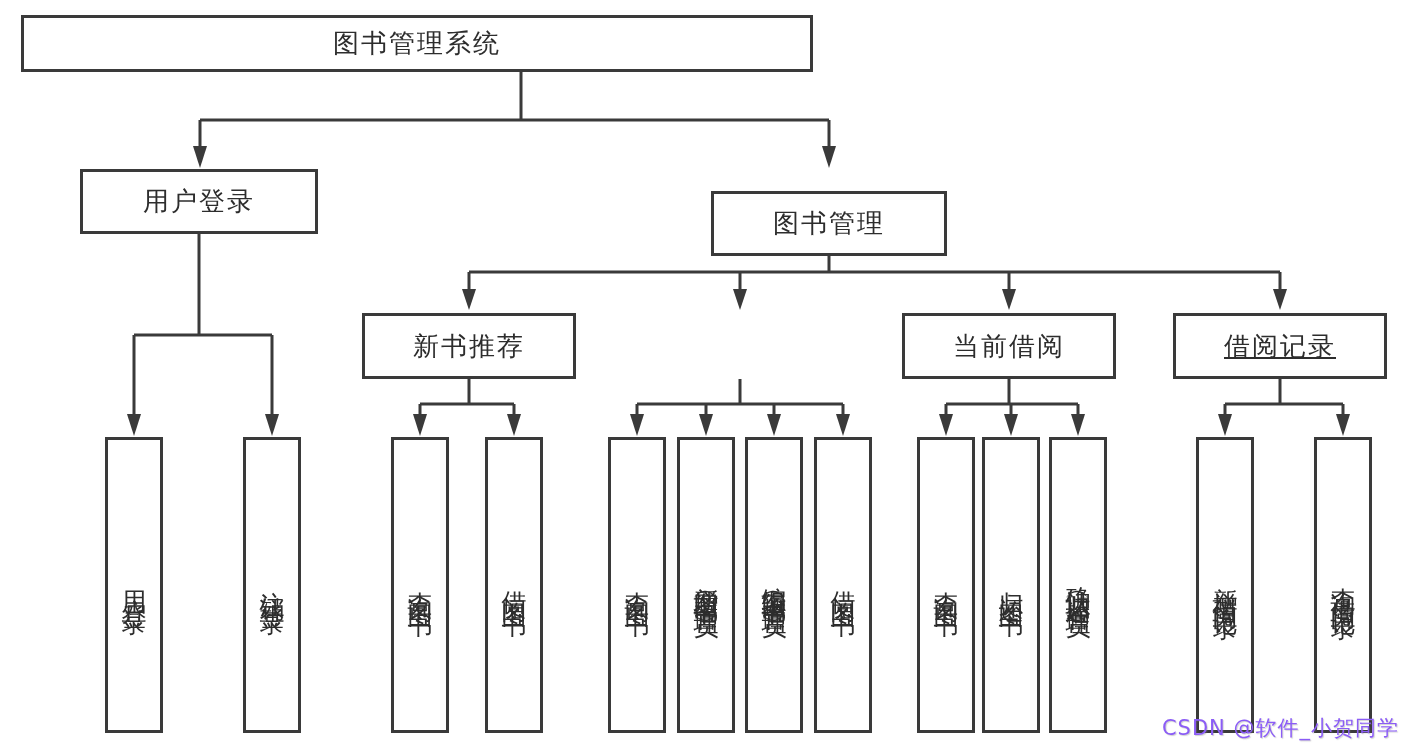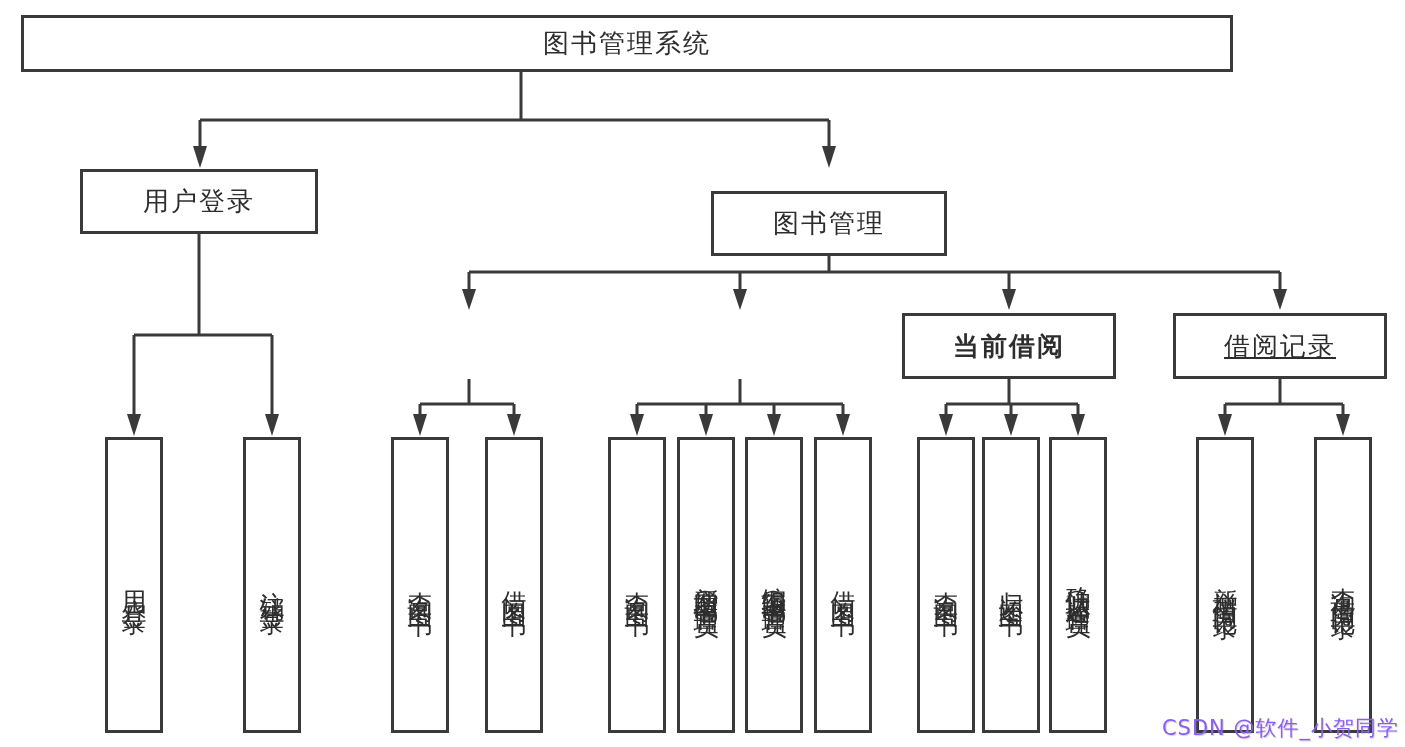--- a/index.html
+++ b/index.html
@@ -92,32 +92,35 @@
       <polygon points="767,414 781,414 774,436"></polygon>
       <polygon points="836,414 850,414 843,436"></polygon>
       <polygon points="939,414 953,414 946,436"></polygon>
       <polygon points="1004,414 1018,414 1011,436"></polygon>
       <polygon points="1071,414 1085,414 1078,436"></polygon>
       <polygon points="1218,414 1232,414 1225,436"></polygon>
       <polygon points="1336,414 1350,414 1343,436"></polygon>
     </g>
   </svg>
 
-  <div class="node hbox" style="left:21px; top:15px; width:1212px; height:57px;">
+  <div class="node hbox" style="left:21px; top:15px; width:792px; height:57px;">
     <span>图书管理系统</span>
   </div>
 
   <div class="node hbox" style="left:80px; top:169px; width:238px; height:65px;">
     <span>用户登录</span>
   </div>
   <div class="node hbox" style="left:711px; top:169px; width:236px; height:65px;margin-top:22px;">
     <span>图书管理</span>
   </div>
 
-  <div class="node hbox" style="left:902px; top:313px; width:214px; height:66px;font-weight:bold;">
+  <div class="node hbox" style="left:362px; top:313px; width:214px; height:66px;">
+    <span>新书推荐</span>
+  </div>
+  <div class="node hbox" style="left:902px; top:313px; width:214px; height:66px;">
     <span>当前借阅</span>
   </div>
   <div class="node hbox" style="left:1173px; top:313px; width:214px; height:66px;text-decoration:underline;">
     <span>借阅记录</span>
   </div>
 
   <div class="node vbox ls7" style="left:105px; top:437px; width:58px; height:296px;">
     <span>用户登录</span>
   </div>
   <div class="node vbox ls7" style="left:243px; top:437px; width:58px; height:296px;">

